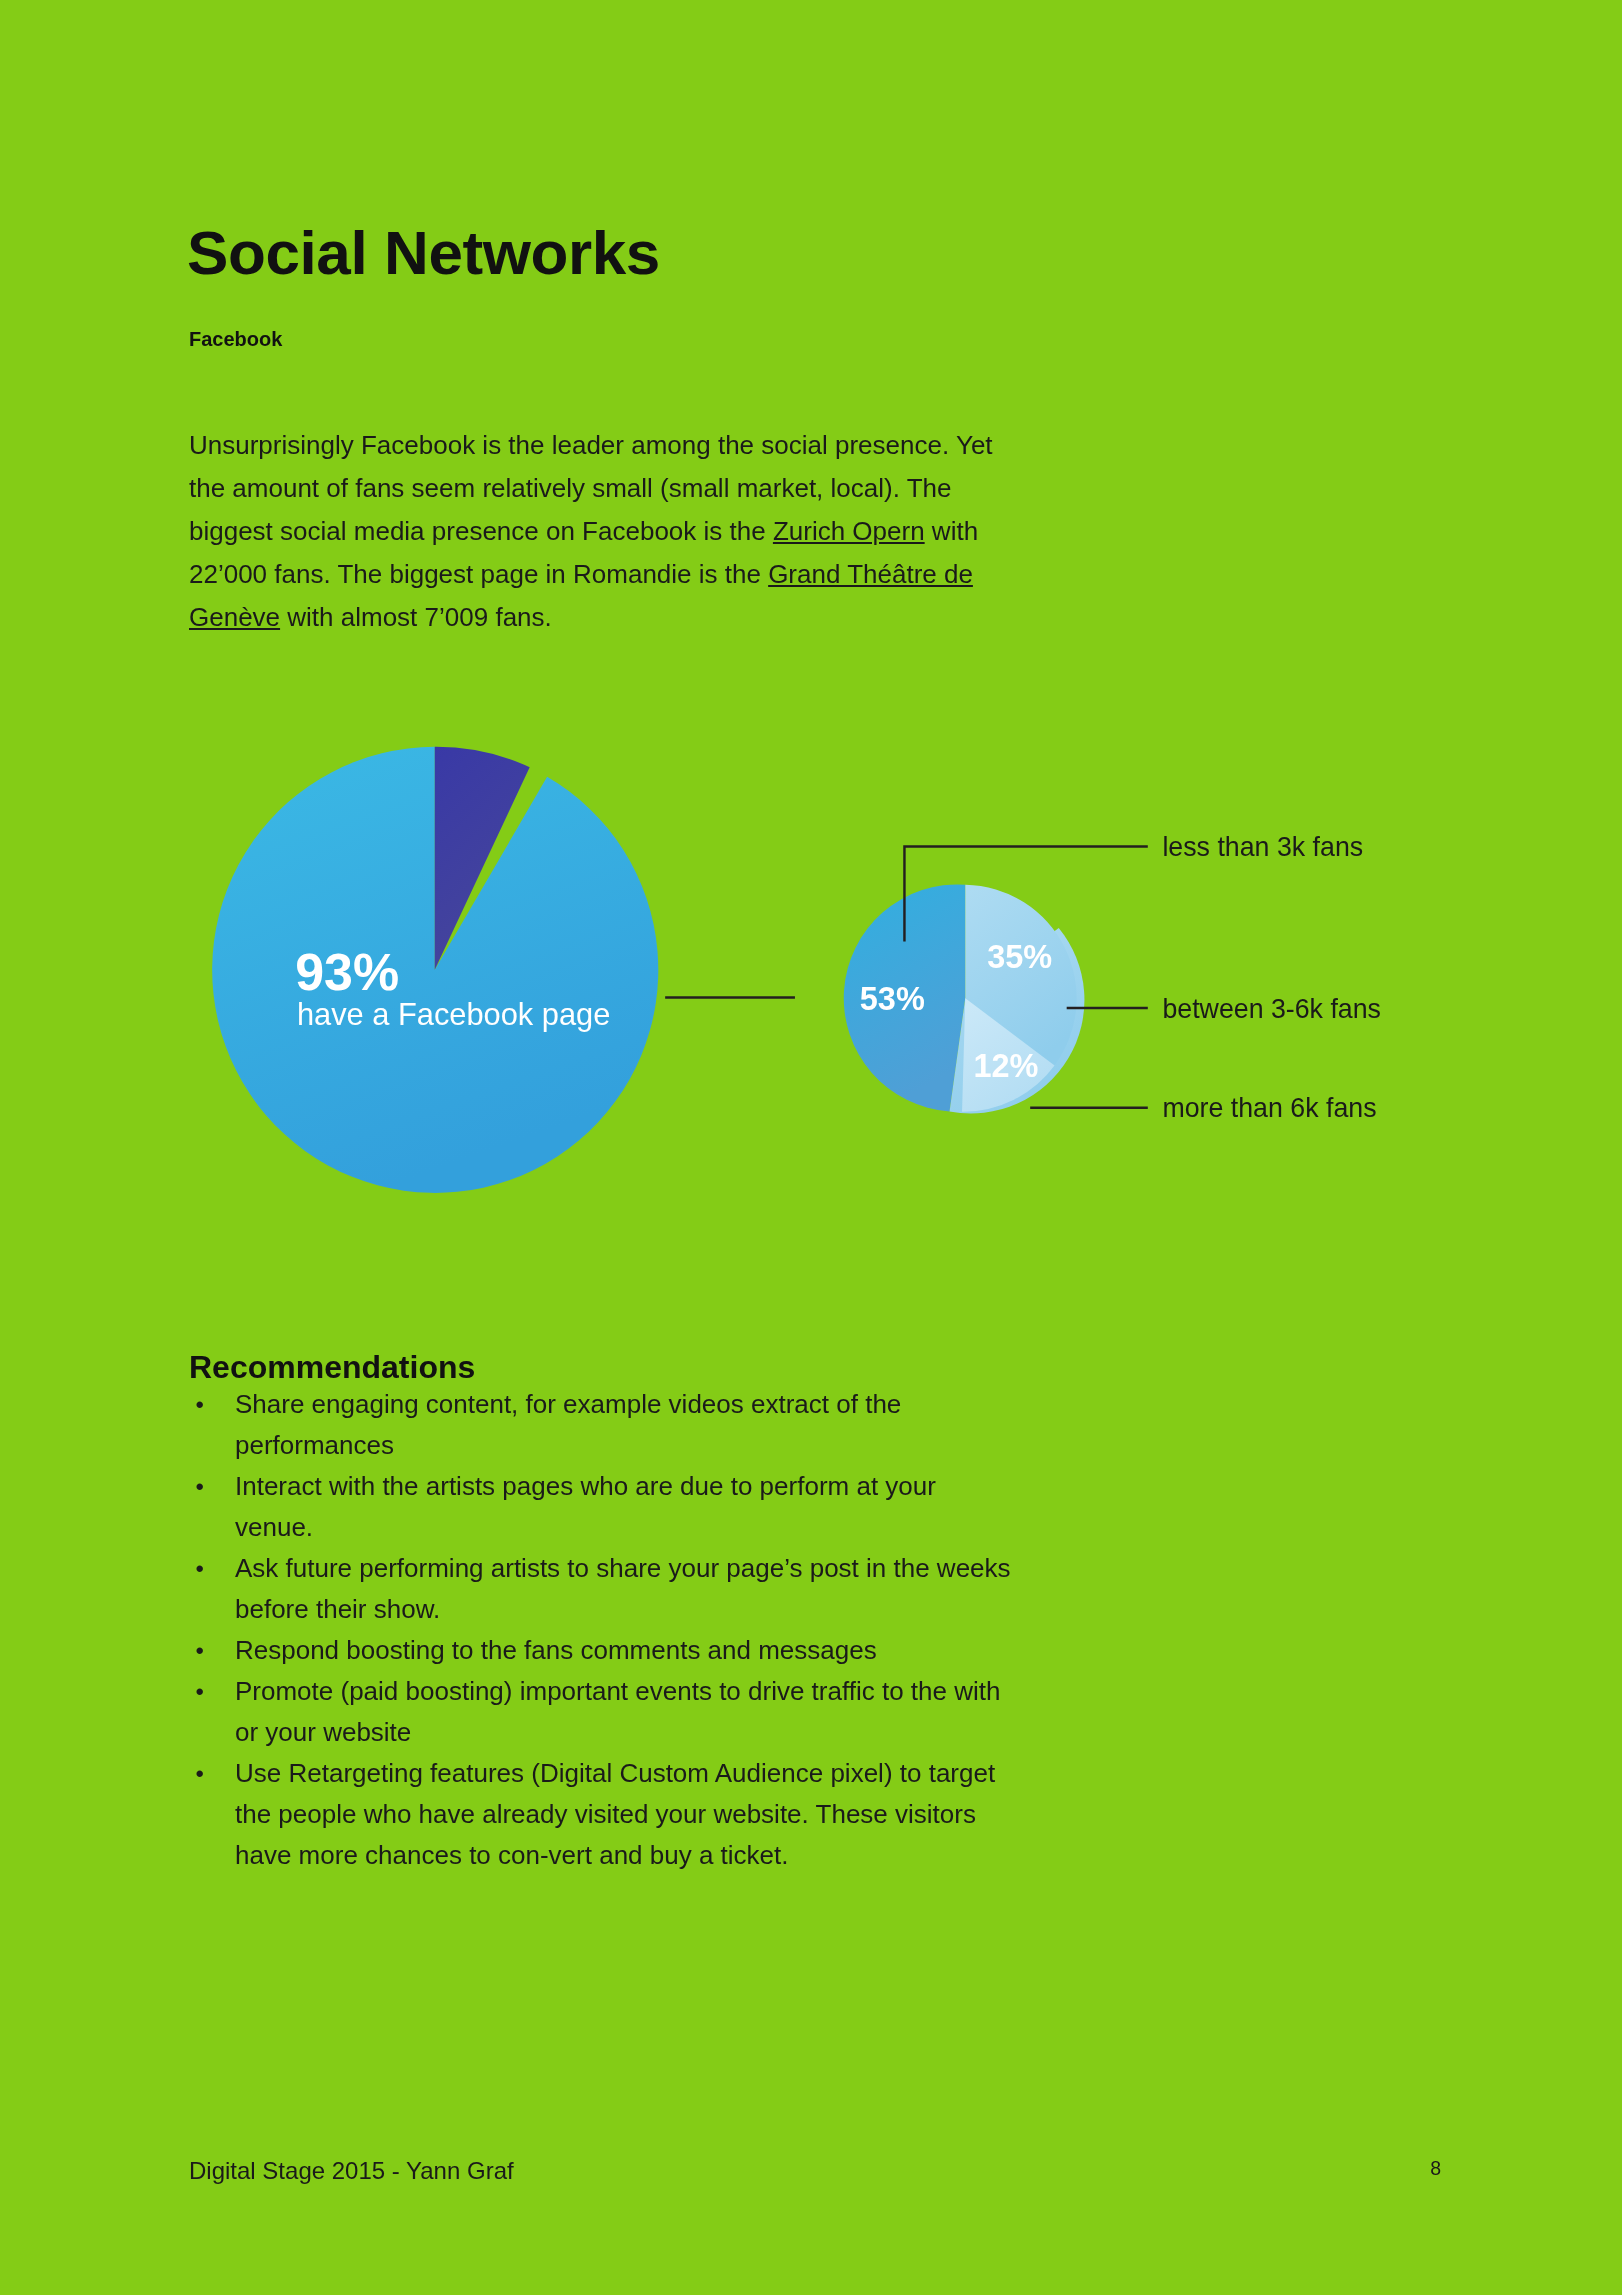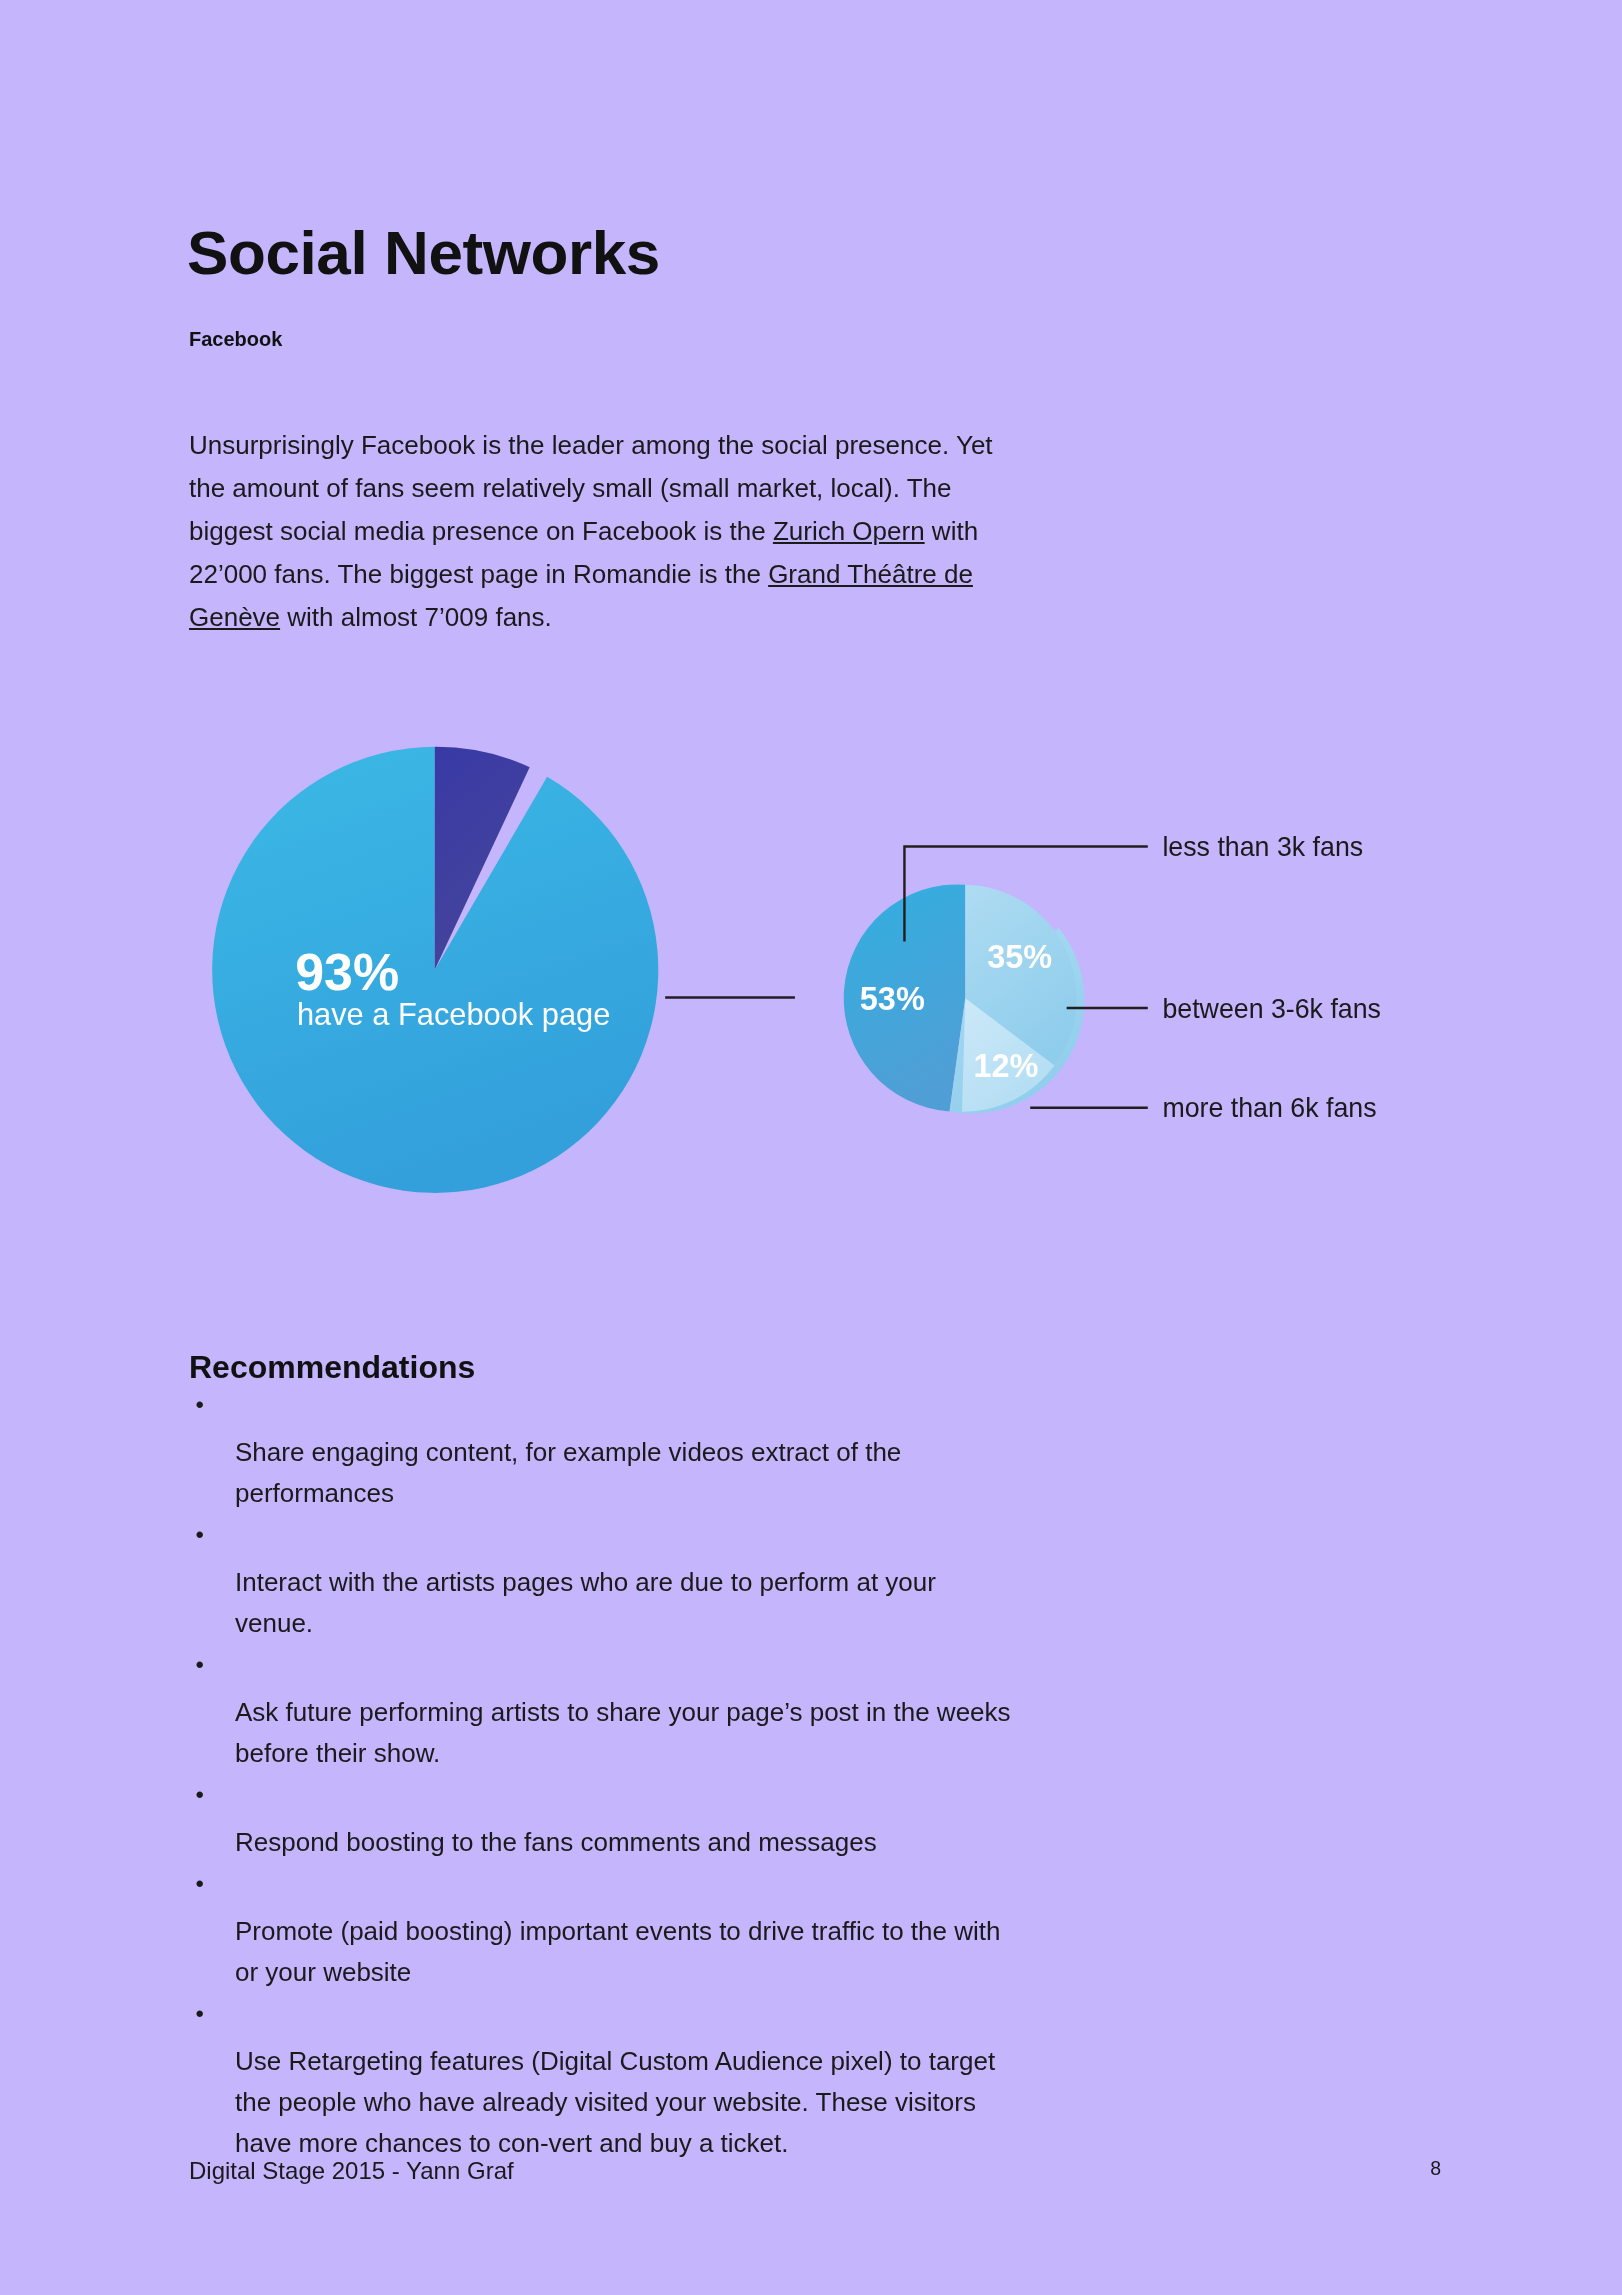--- a/index.html
+++ b/index.html
@@ -8,21 +8,21 @@
     background: #ffffff;
   }
   body {
     font-family: "Liberation Sans", sans-serif;
     color: #1a1a1a;
   }
   .page {
     position: relative;
     width: 1623px;
     height: 2295px;
-    background: #c4b5fd;
+    background: #84cc16;
     overflow: hidden;
   }
 
   
   .doc-title {
     position: absolute;
     left: 187px;
     top: 180px;
     font-size: 62px;
     font-weight: bold;
@@ -124,21 +124,20 @@
     width: 46px;
     flex: 0 0 46px;
     text-align: left;
     padding-left: 6.5px;
     box-sizing: border-box;
     font-size: 24px;
     line-height: 41px;
   }
   .rec-text {
     flex: 1 1 auto;
-    margin-top: 48px;
   }
 
   
   .footer-left {
     position: absolute;
     left: 189px;
     top: 2157px;
     font-size: 24px;
     color: #1a1a1a;
   }

